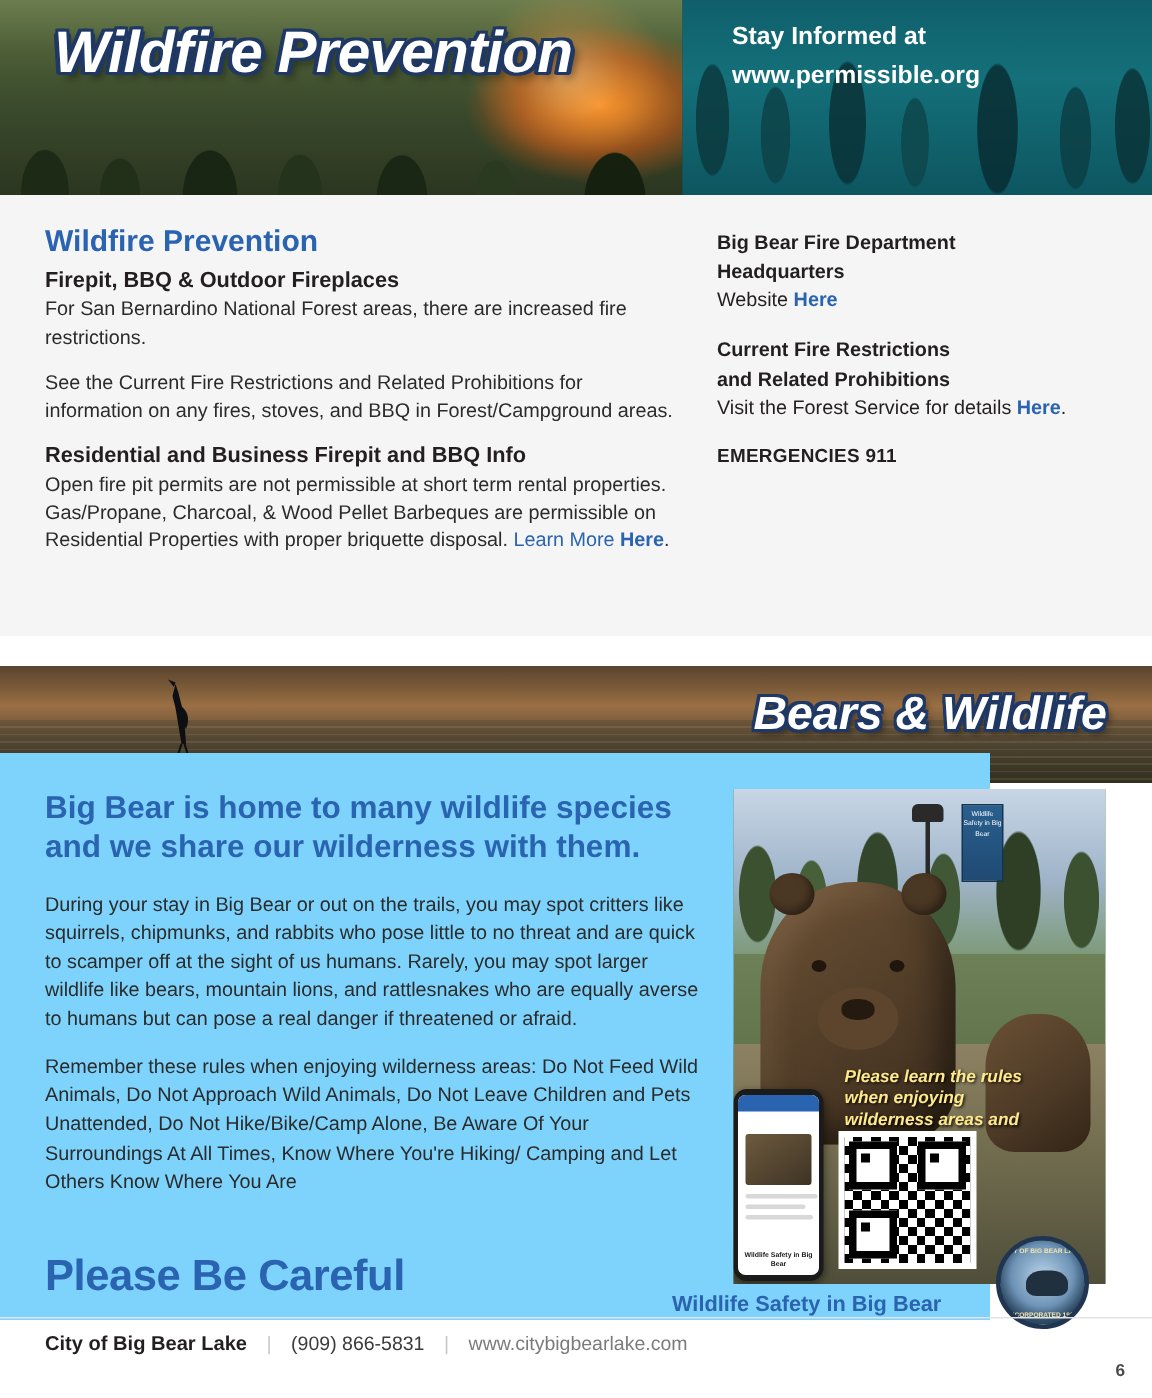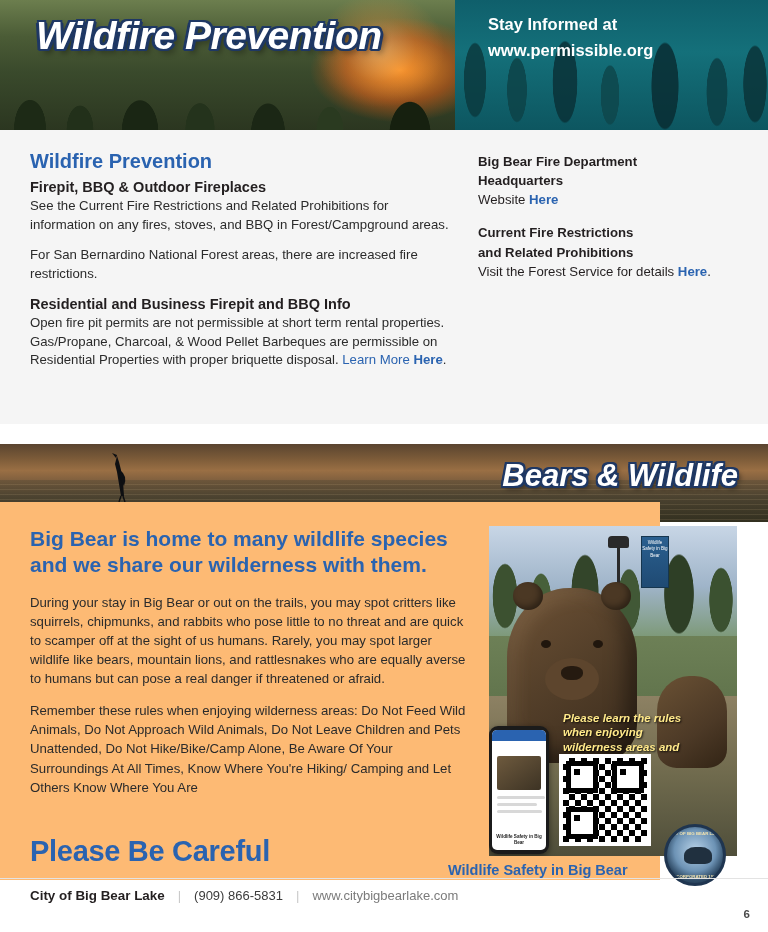--- a/index.html
+++ b/index.html
@@ -170,21 +170,21 @@
       -2px 0 #1f3864, 0 2px #1f3864, 2px 0 #1f3864, 0 -2px #1f3864,
       -2px -2px #1f3864, 2px 2px #1f3864, -2px 2px #1f3864, 2px -2px #1f3864,
       3px 3px 5px rgba(0,0,0,0.5);
   }
 
   
   .bear-body {
     position: absolute;
     left: 0; top: 502px;
     width: 660px; height: 378px;
-    background: #fdba74;
+    background: #7dd3fc;
   }
   .bear-left {
     position: absolute;
     left: 30px; top: 24px;
     width: 440px;
   }
   .bear-h1 {
     color: #2a63b0;
     font-size: 21px;
     font-weight: bold;
@@ -419,41 +419,42 @@
     <div>www.permissible.org</div>
   </div>
 </div>
 
 <div class="wf-body">
 
   <div class="wf-left">
     <div class="wf-h1">Wildfire Prevention</div>
 
     <div class="wf-h2">Firepit, BBQ &amp; Outdoor Fireplaces</div>
+    <p class="wf-p">For San Bernardino National Forest areas, there are increased fire restrictions.</p>
+
     <p class="wf-p">See the Current Fire Restrictions and Related Prohibitions for information on any fires, stoves, and BBQ in Forest/Campground areas.</p>
-
-    <p class="wf-p">For San Bernardino National Forest areas, there are increased fire restrictions.</p>
 
     <div class="wf-h2 second">Residential and Business Firepit and BBQ Info</div>
     <p class="wf-p"><span>Open fire pit permits are not permissible at short term rental properties. Gas/Propane, Charcoal, &amp; Wood Pellet Barbeques are permissible on Residential Properties with proper briquette disposal. </span><span style="color:#2a63b0">Learn More </span><a class="inline-link" href="#">Here</a><span>.</span></p>
   </div>
 
   <div class="wf-right">
     <div class="block">
       <div class="strong">Big Bear Fire Department</div>
       <div class="strong">Headquarters</div>
       <div><span>Website </span><a class="inline-link" href="#">Here</a></div>
     </div>
 
     <div class="block">
       <div class="strong">Current Fire Restrictions</div>
       <div class="strong">and Related Prohibitions</div>
       <div><span>Visit the Forest Service for details </span><a class="inline-link" href="#">Here</a><span>.</span></div>
     </div>
 
+    <div class="emerg">EMERGENCIES 911</div>
   </div>
 </div>
 
 <div class="bear-banner">
   <div class="water"></div>
   <div class="ripples"></div>
   <svg class="bird" viewBox="0 0 28 50">
     <path d="M13 4 L15 10 L17 18 L19 30 L20 44 L17 44 L15 32 L13 20 L11 12 Z" fill="#0e0f12"></path>
     <path d="M13 3 L8 1 L12 6 Z" fill="#0e0f12"></path>
     <path d="M16 18 Q24 24 20 34 Q16 28 15 22 Z" fill="#0e0f12"></path>

